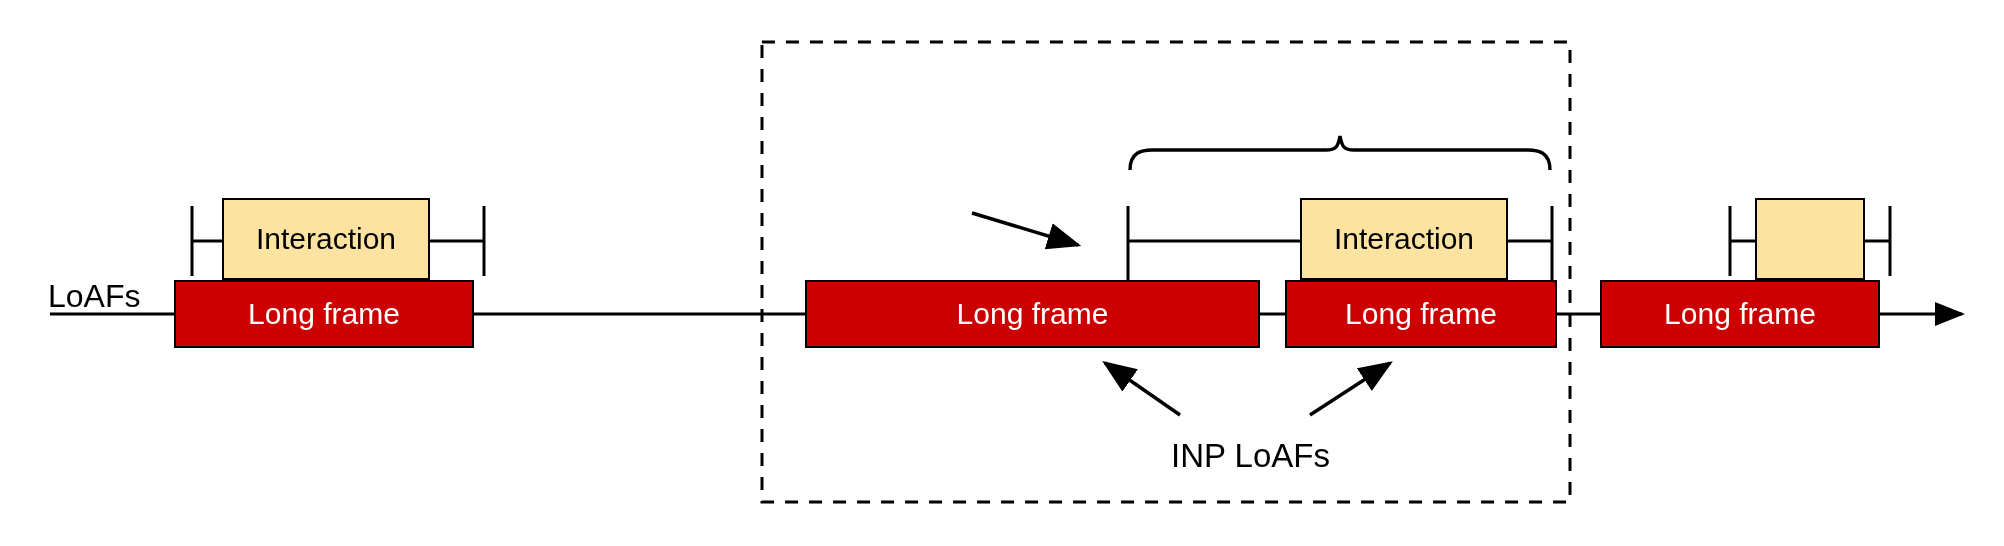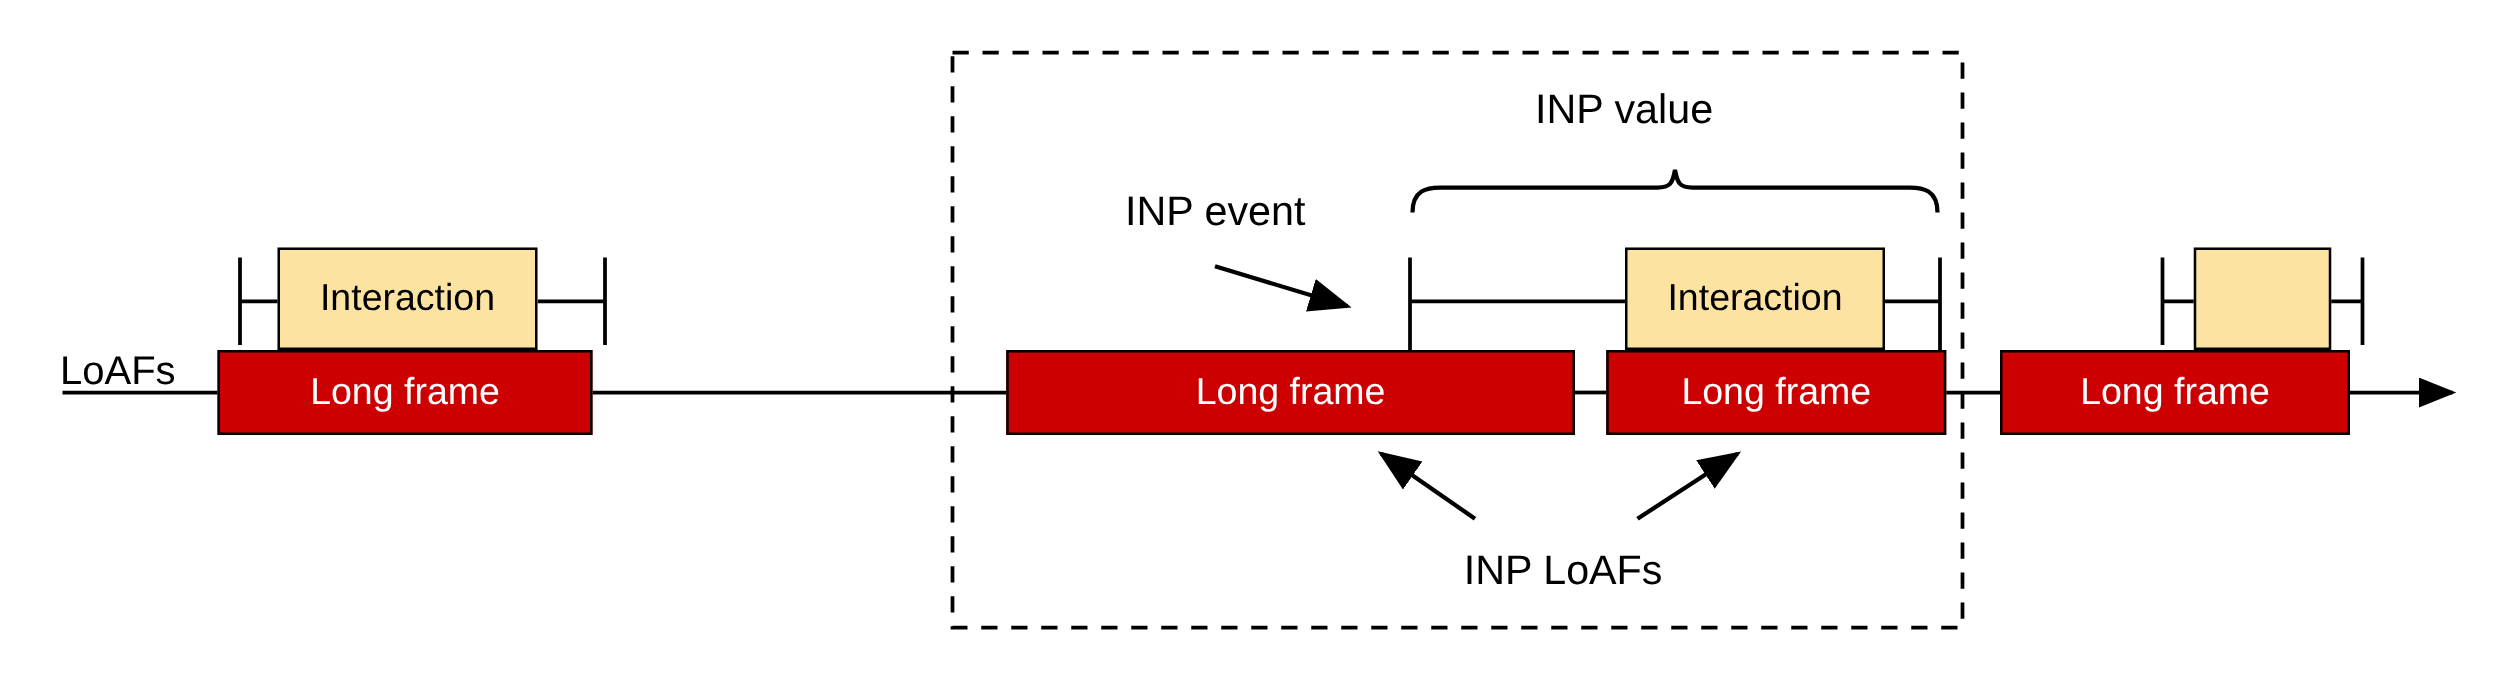--- a/index.html
+++ b/index.html
@@ -98,19 +98,17 @@
   </div>
 
   <div class="boxlbl inter" style="left:1300px;top:198px;width:208px;height:82px;">
     <span>Interaction</span>
   </div>
 
   <div class="boxlbl inter" style="left:1755px;top:198px;width:110px;height:82px;">
     <span></span>
   </div>
 
-  <div class="lbl" style="left:1228px;top:68px;font-size:33px;">INP value</div>
 
-  <div class="lbl" style="left:900px;top:150px;font-size:33px;">INP event</div>
 
   <div class="lbl" style="left:1171px;top:437px;font-size:33px;">INP LoAFs</div>
 
 </div>
 
 </body></html>

